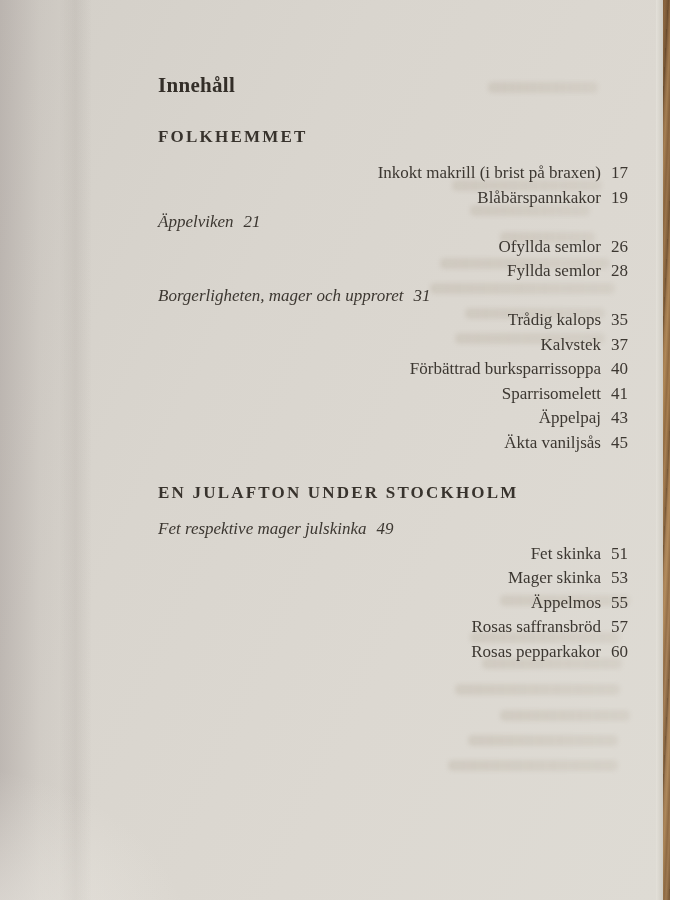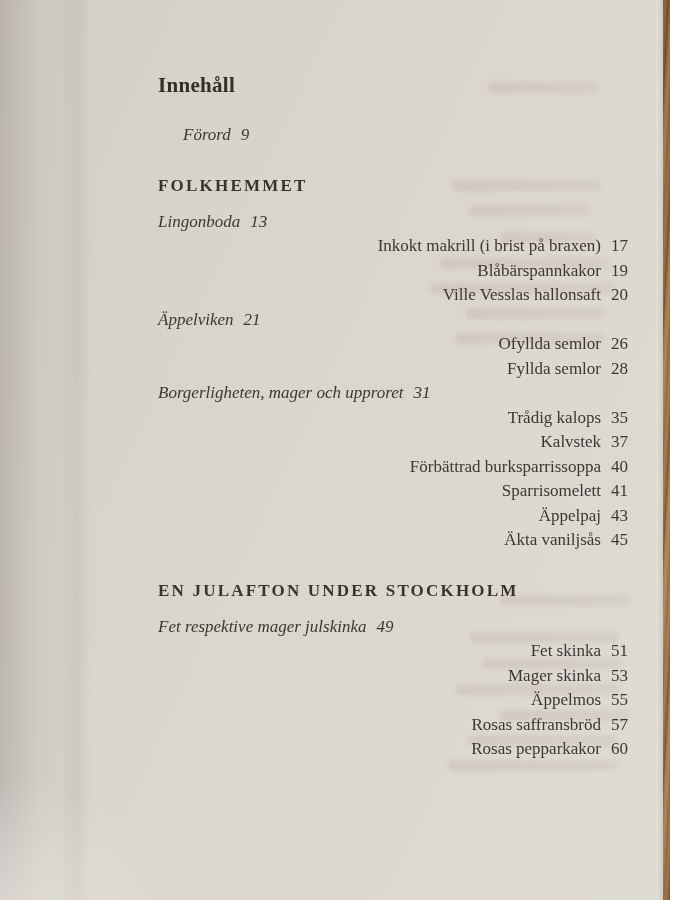--- a/index.html
+++ b/index.html
@@ -80,26 +80,23 @@
         <div class="ghost" style="left: 470px; top: 632px; width: 150px;"></div>
         <div class="ghost" style="left: 482px; top: 658px; width: 140px;"></div>
         <div class="ghost" style="left: 455px; top: 684px; width: 165px;"></div>
         <div class="ghost" style="left: 500px; top: 710px; width: 130px;"></div>
         <div class="ghost" style="left: 468px; top: 735px; width: 150px;"></div>
         <div class="ghost" style="left: 448px; top: 760px; width: 170px;"></div>
       </div>
     <div id="page-content">
       <h1 id="toc-title">Innehåll</h1>
       <div id="toc-list">
-          <div class="row type-preface"><span>Förord</span><span class="pagenum">9</span></div>
           <div class="row type-section"><span>FOLKHEMMET</span></div>
-          <div class="row type-chapter"><span>Lingonboda</span><span class="pagenum">13</span></div>
           <div class="row type-recipe"><span>Inkokt makrill (i brist på braxen)</span><span class="pagenum">17</span></div>
           <div class="row type-recipe"><span>Blåbärspannkakor</span><span class="pagenum">19</span></div>
-          <div class="row type-recipe"><span>Ville Vesslas hallonsaft</span><span class="pagenum">20</span></div>
           <div class="row type-chapter"><span>Äppelviken</span><span class="pagenum">21</span></div>
           <div class="row type-recipe"><span>Ofyllda semlor</span><span class="pagenum">26</span></div>
           <div class="row type-recipe"><span>Fyllda semlor</span><span class="pagenum">28</span></div>
           <div class="row type-chapter"><span>Borgerligheten, mager och upproret</span><span class="pagenum">31</span></div>
           <div class="row type-recipe"><span>Trådig kalops</span><span class="pagenum">35</span></div>
           <div class="row type-recipe"><span>Kalvstek</span><span class="pagenum">37</span></div>
           <div class="row type-recipe"><span>Förbättrad burksparrissoppa</span><span class="pagenum">40</span></div>
           <div class="row type-recipe"><span>Sparrisomelett</span><span class="pagenum">41</span></div>
           <div class="row type-recipe"><span>Äppelpaj</span><span class="pagenum">43</span></div>
           <div class="row type-recipe"><span>Äkta vaniljsås</span><span class="pagenum">45</span></div>

